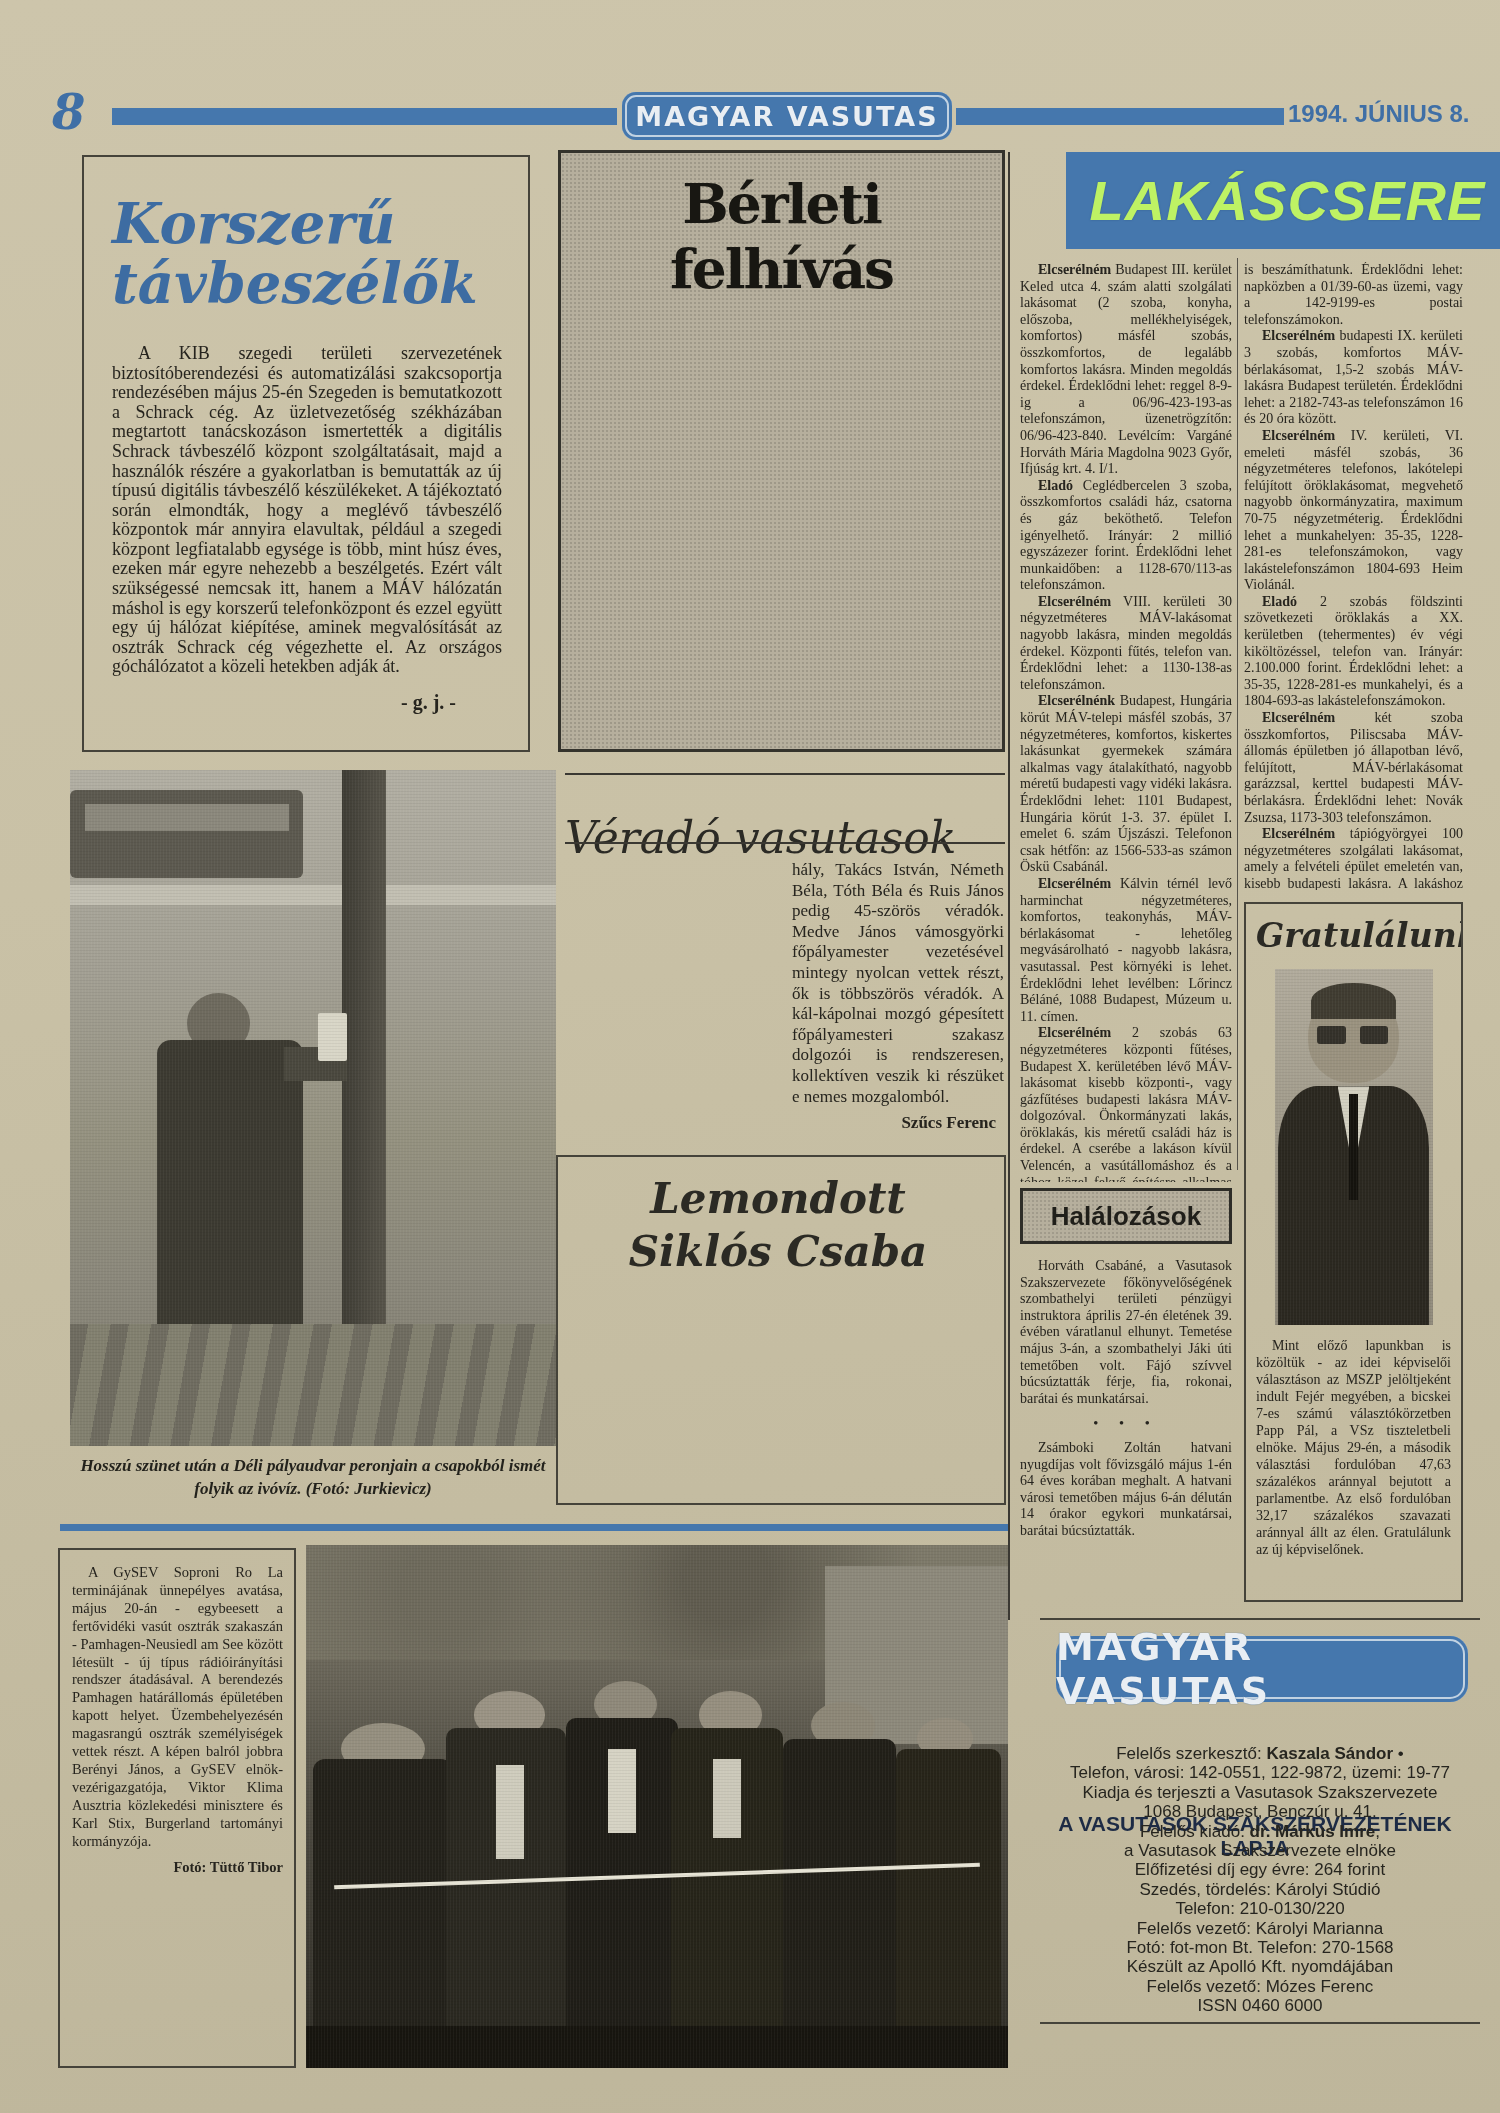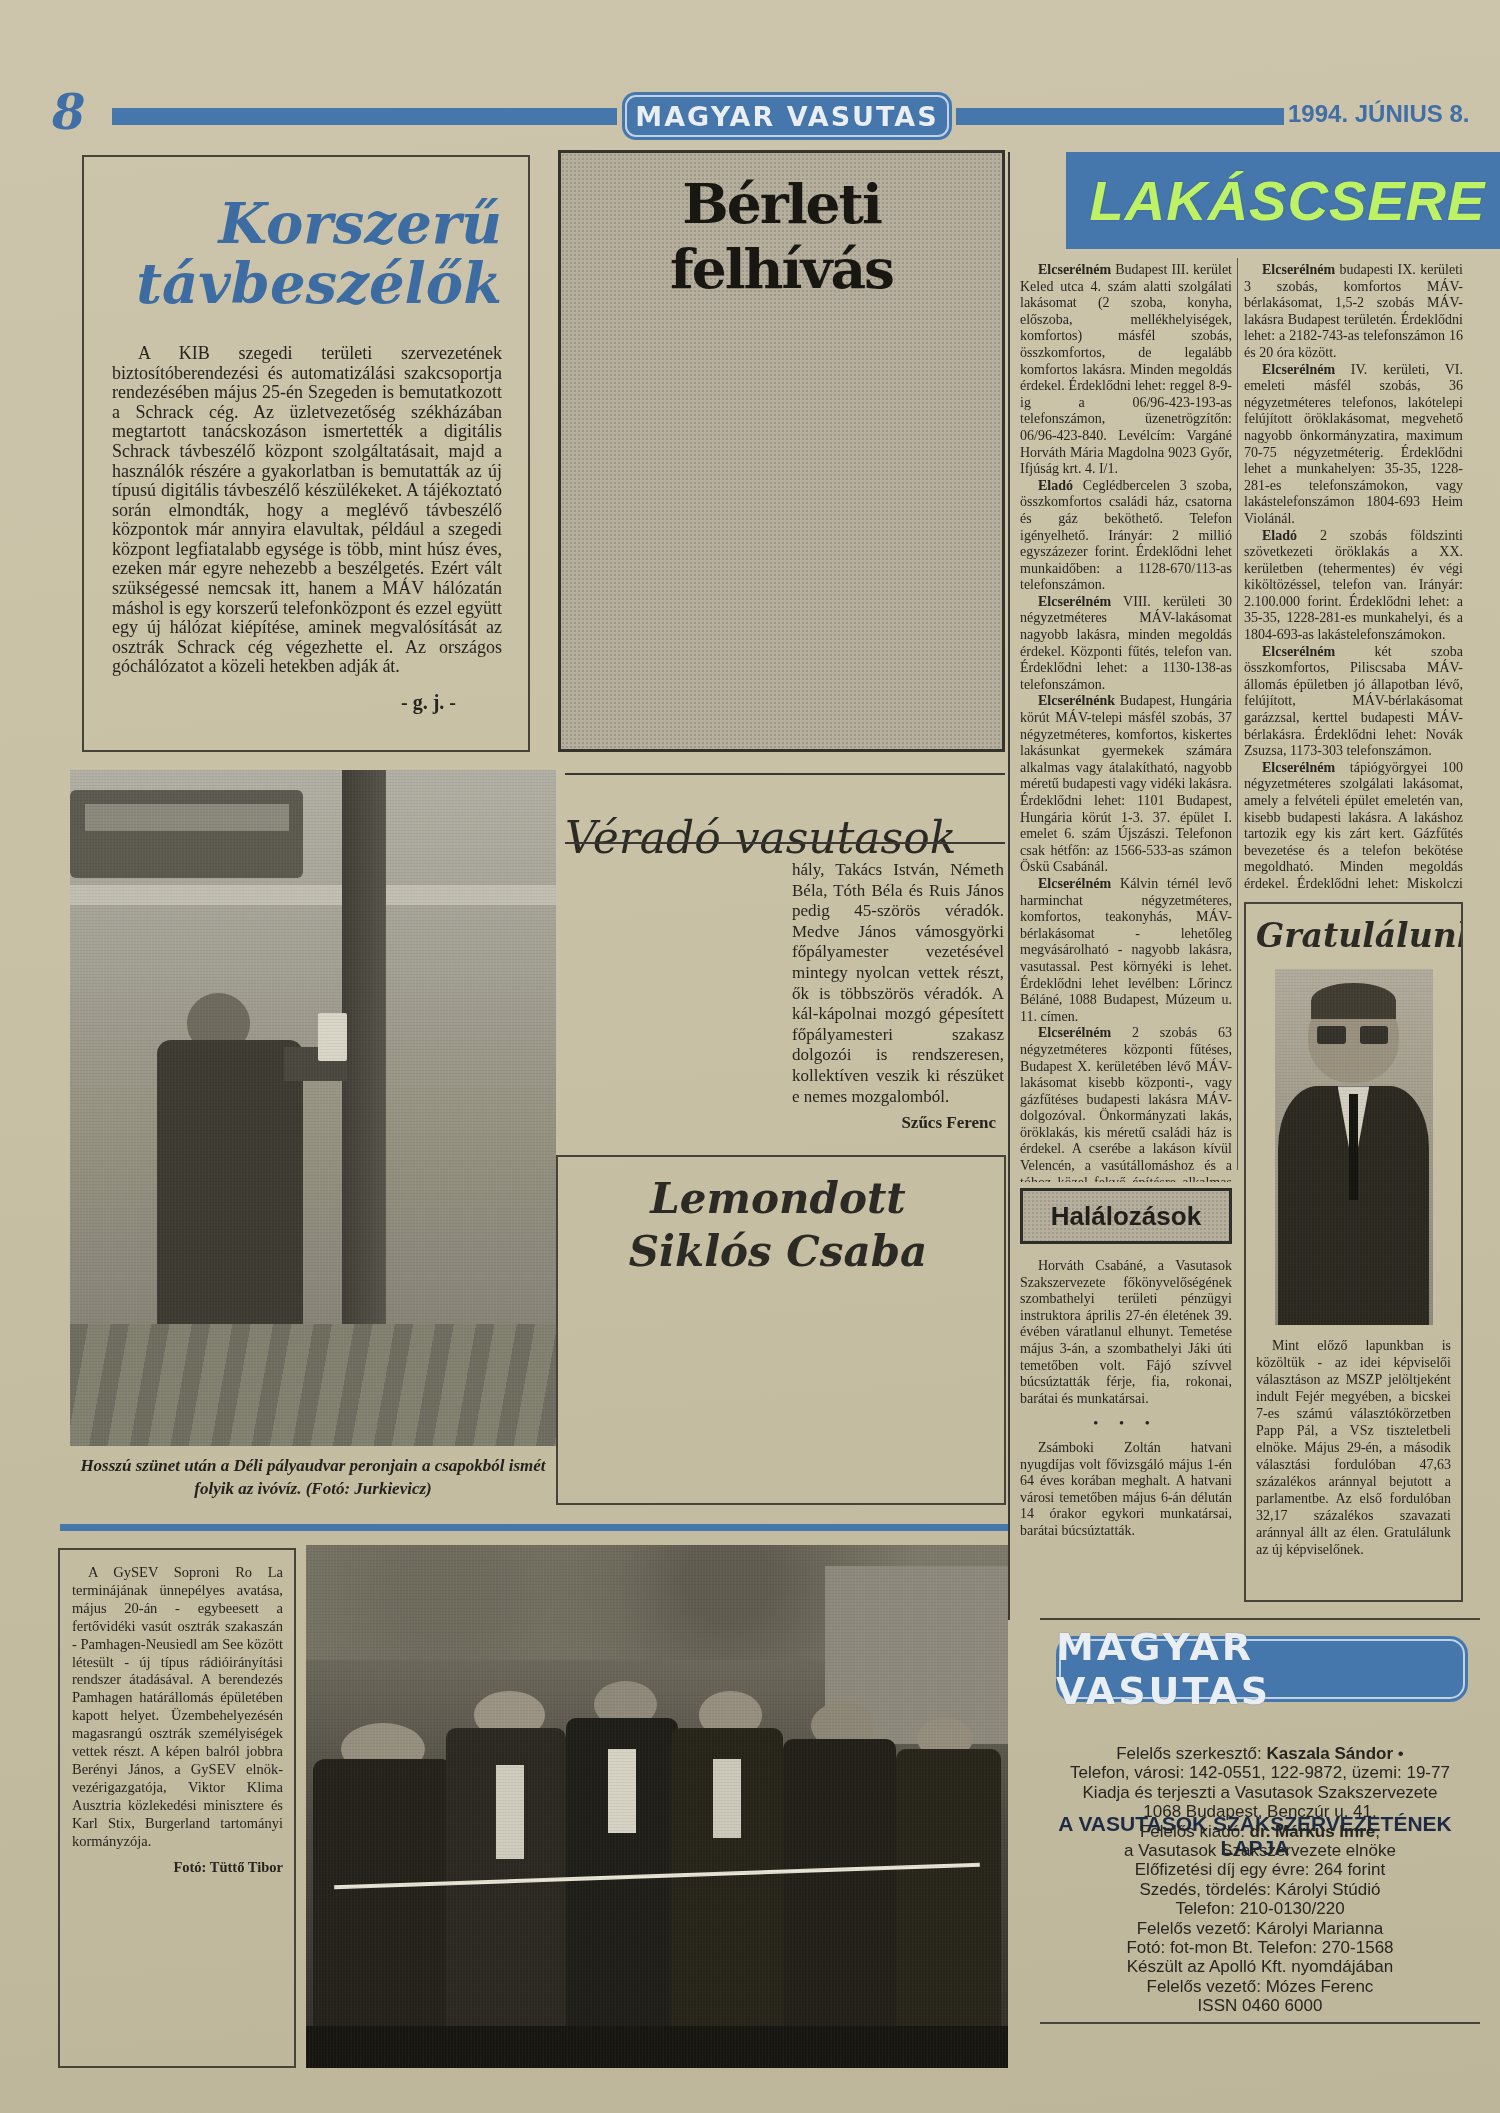--- a/index.html
+++ b/index.html
@@ -26,21 +26,21 @@
     display:flex; align-items:center; justify-content:center;
     color:#e9eef3; font-family:"DejaVu Sans",sans-serif; font-weight:bold;
     text-shadow:0 0 1px #355f8d;
   }
   #badge-top { left:622px; top:92px; width:330px; height:48px; font-size:27px; letter-spacing:2px; }
   #date { left:1288px; top:100px; width:200px; font:bold 24px "Liberation Sans",sans-serif; color:#3f6fa6; }
 
   
   .framed { border:2px solid #45433a; }
   #left-box { left:82px; top:155px; width:448px; height:597px; padding:36px 26px 0 28px; }
-  .title-blue { text-align:right; color:#3d6ca2; font:italic bold 56px "DejaVu Serif",serif; line-height:1.08; }
+  .title-blue { text-align:left; color:#3d6ca2; font:italic bold 56px "DejaVu Serif",serif; line-height:1.08; }
   #left-body { margin-top:30px; font-size:18px; line-height:19.6px; text-indent:26px; }
   #left-sig { margin-top:14px; padding-right:46px; text-align:right; font-weight:bold; font-size:20px; }
 
   #berleti-box {
     left:558px; top:150px; width:447px; height:602px;
     border:3px solid #34332c;
     background-color:#b6af9d;
     background-image:radial-gradient(rgba(35,34,28,.16) 1px, transparent 1.4px);
     background-size:4px 4px;
     padding:18px 14px 0 14px;
@@ -166,20 +166,21 @@
   <div id="lak-banner" class="abs blue">LAKÁSCSERE</div>
   <div id="ads-col1" class="abs adcol hidden-ov">
       <p class="ad"><b>Elcserélném</b><span> Budapest III. kerület Keled utca 4. szám alatti szolgálati lakásomat (2 szoba, konyha, előszoba, mellékhelyiségek, komfortos) másfél szobás, összkomfortos, de legalább komfortos lakásra. Minden megoldás érdekel. Érdeklődni lehet: reggel 8-9-ig a 06/96-423-193-as telefonszámon, üzenetrögzítőn: 06/96-423-840. Levélcím: Vargáné Horváth Mária Magdolna 9023 Győr, Ifjúság krt. 4. I/1.</span></p>
       <p class="ad"><b>Eladó</b><span> Ceglédbercelen 3 szoba, összkomfortos családi ház, csatorna és gáz beköthető. Telefon igényelhető. Irányár: 2 millió egyszázezer forint. Érdeklődni lehet munkaidőben: a 1128-670/113-as telefonszámon.</span></p>
       <p class="ad"><b>Elcserélném</b><span> VIII. kerületi 30 négyzetméteres MÁV-lakásomat nagyobb lakásra, minden megoldás érdekel. Központi fűtés, telefon van. Érdeklődni lehet: a 1130-138-as telefonszámon.</span></p>
       <p class="ad"><b>Elcserélnénk</b><span> Budapest, Hungária körút MÁV-telepi másfél szobás, 37 négyzetméteres, komfortos, kiskertes lakásunkat gyermekek számára alkalmas vagy átalakítható, nagyobb méretű budapesti vagy vidéki lakásra. Érdeklődni lehet: 1101 Budapest, Hungária körút 1-3. 37. épület I. emelet 6. szám Újszászi. Telefonon csak hétfőn: az 1566-533-as számon Öskü Csabánál.</span></p>
       <p class="ad"><b>Elcserélném</b><span> Kálvin térnél levő harminchat négyzetméteres, komfortos, teakonyhás, MÁV-bérlakásomat - lehetőleg megvásárolható - nagyobb lakásra, vasutassal. Pest környéki is lehet. Érdeklődni lehet levélben: Lőrincz Béláné, 1088 Budapest, Múzeum u. 11. címen.</span></p>
       <p class="ad"><b>Elcserélném</b><span> 2 szobás 63 négyzetméteres központi fűtéses, Budapest X. kerületében lévő MÁV-lakásomat kisebb központi-, vagy gázfűtéses budapesti lakásra MÁV-dolgozóval. Önkormányzati lakás, öröklakás, kis méretű családi ház is érdekel. A cserébe a lakáson kívül Velencén, a vasútállomáshoz és a tóhoz közel fekvő építésre alkalmas 240 négyszögöles telket</span></p>
     </div>
   <div id="ads-col2" class="abs adcol hidden-ov">
+      <p class="ad cont"><span>is beszámíthatunk. Érdeklődni lehet: napközben a 01/39-60-as üzemi, vagy a 142-9199-es postai telefonszámokon.</span></p>
       <p class="ad"><b>Elcserélném</b><span> budapesti IX. kerületi 3 szobás, komfortos MÁV-bérlakásomat, 1,5-2 szobás MÁV-lakásra Budapest területén. Érdeklődni lehet: a 2182-743-as telefonszámon 16 és 20 óra között.</span></p>
       <p class="ad"><b>Elcserélném</b><span> IV. kerületi, VI. emeleti másfél szobás, 36 négyzetméteres telefonos, lakótelepi felújított öröklakásomat, megvehető nagyobb önkormányzatira, maximum 70-75 négyzetméterig. Érdeklődni lehet a munkahelyen: 35-35, 1228-281-es telefonszámokon, vagy lakástelefonszámon 1804-693 Heim Violánál.</span></p>
       <p class="ad"><b>Eladó</b><span> 2 szobás földszinti szövetkezeti öröklakás a XX. kerületben (tehermentes) év végi kiköltözéssel, telefon van. Irányár: 2.100.000 forint. Érdeklődni lehet: a 35-35, 1228-281-es munkahelyi, és a 1804-693-as lakástelefonszámokon.</span></p>
       <p class="ad"><b>Elcserélném</b><span> két szoba összkomfortos, Piliscsaba MÁV-állomás épületben jó állapotban lévő, felújított, MÁV-bérlakásomat garázzsal, kerttel budapesti MÁV-bérlakásra. Érdeklődni lehet: Novák Zsuzsa, 1173-303 telefonszámon.</span></p>
       <p class="ad"><b>Elcserélném</b><span> tápiógyörgyei 100 négyzetméteres szolgálati lakásomat, amely a felvételi épület emeletén van, kisebb budapesti lakásra. A lakáshoz tartozik egy kis zárt kert. Gázfűtés bevezetése és a telefon bekötése megoldható. Minden megoldás érdekel. Érdeklődni lehet: Miskolczi Ilona 01/14-83, vagy Ádám Imre 01/11-63-as telefonszámokon.</span></p>
     </div>
   <div id="div-mid" class="abs"></div>
   <div id="div-ads" class="abs"></div>
 
   <div class="abs rule" style="left:565px;top:773px;width:440px;"></div>

